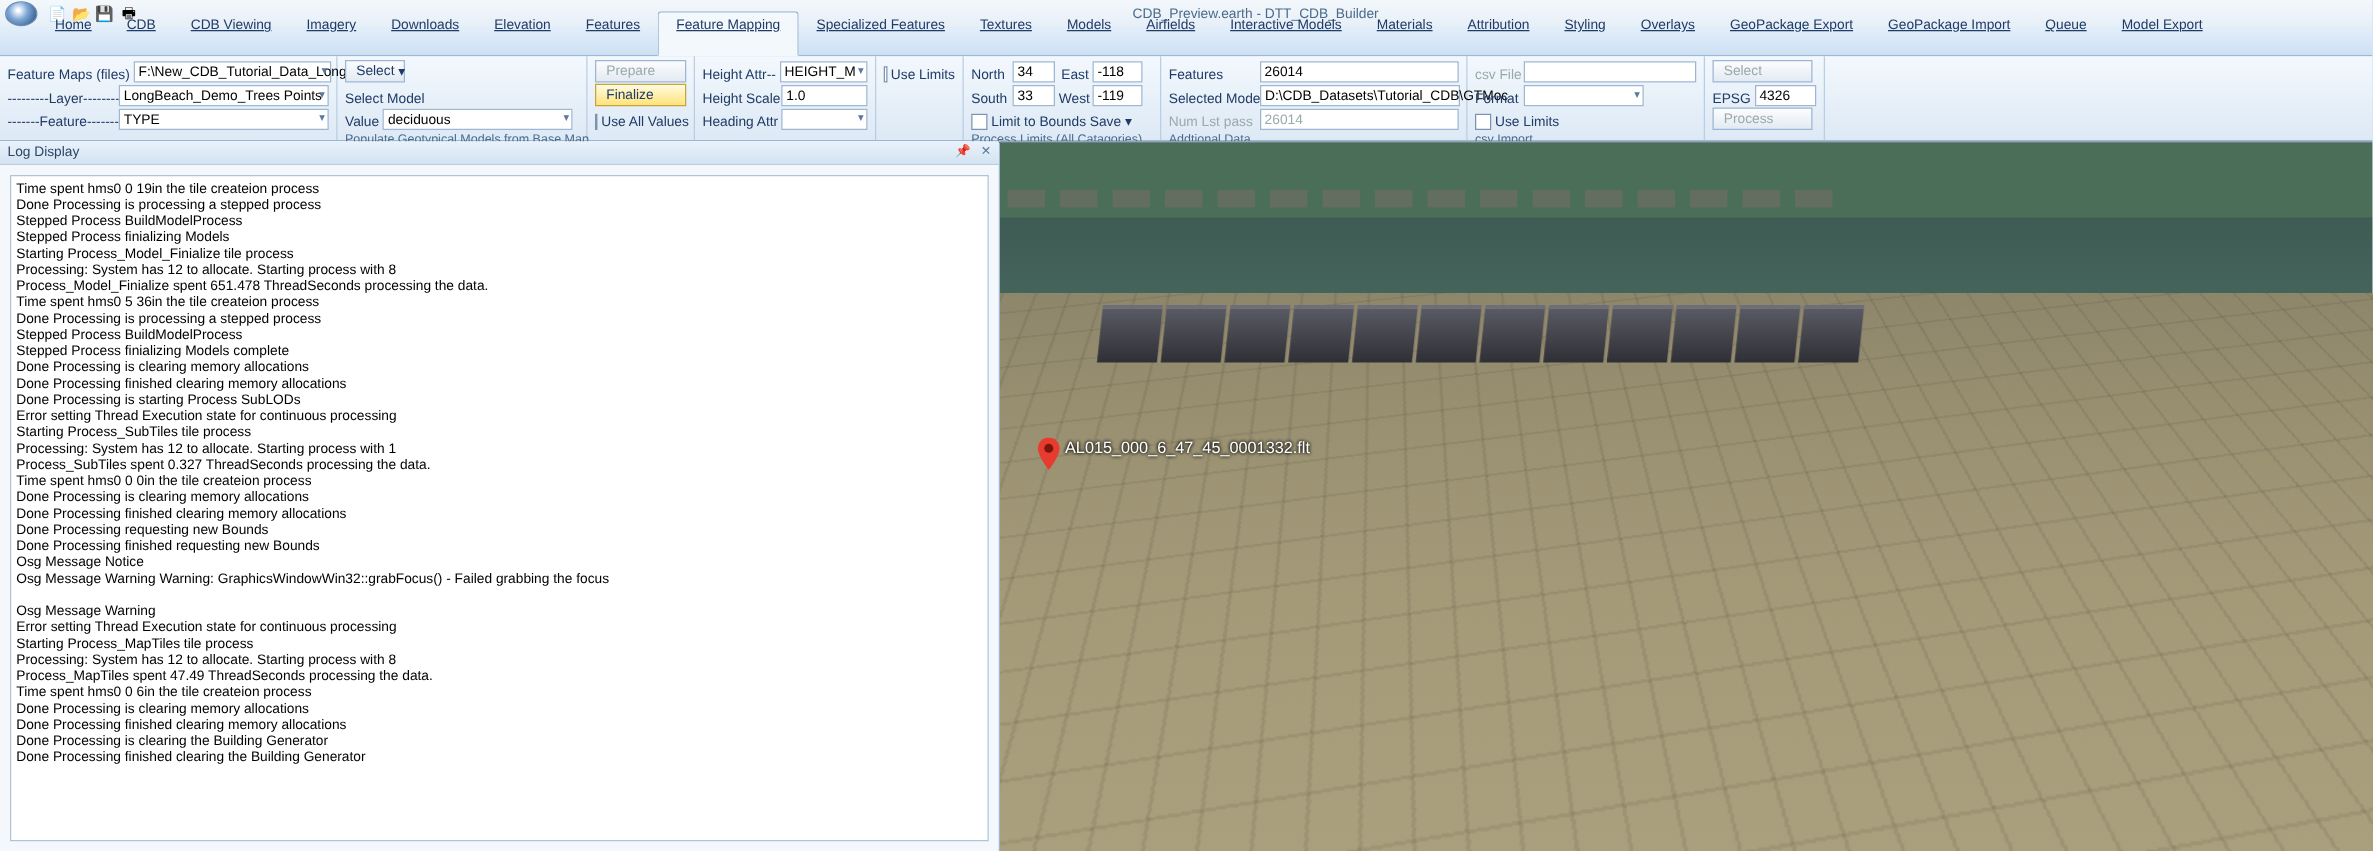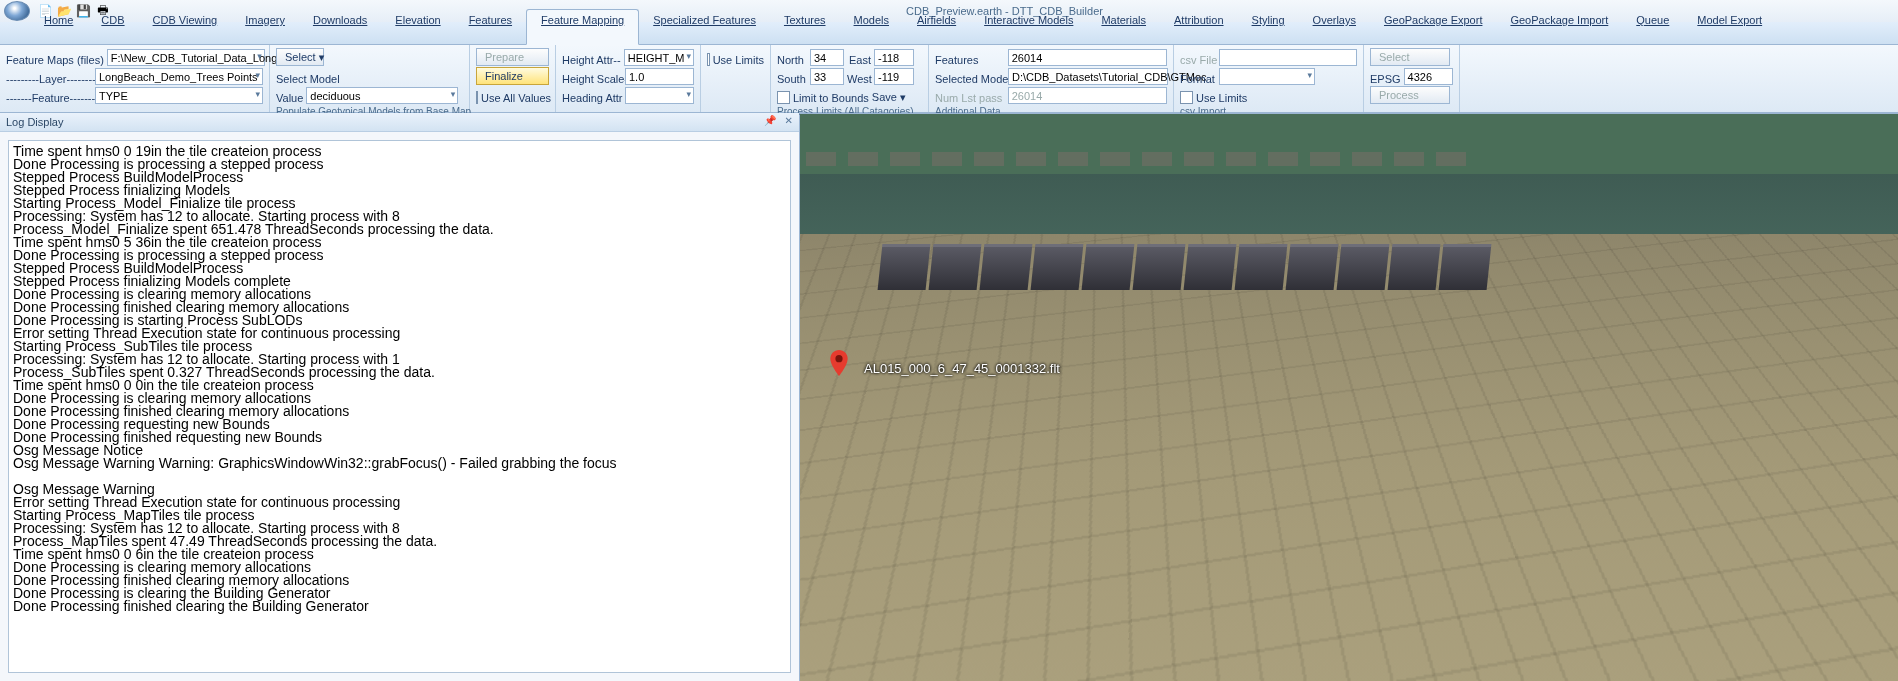--- a/index.html
+++ b/index.html
@@ -29,21 +29,21 @@
 .btn { background:linear-gradient(#fdfdfd,#e2eaf3); border:1px solid #9cb6d3; height:18px; padding:0 8px; display:flex; align-items:center; color:#1f3b66; cursor:pointer;}
 .btn.finalize { background:linear-gradient(#fffbe0,#ffe37a); border-color:#c8a53b; }
 .chk { width:13px; height:13px; border:1px solid #7a93af; background:#fff; display:inline-block; }
 
 
 .content { display:flex; height: calc(681px - 22px - 23px - 68px); }
 .left-pane { width: 800px; display:flex; flex-direction:column; border-right:1px solid #9cb6d3; background:#f4f7fb;}
 .pane-header { height:19px; background:linear-gradient(#eaf2fb,#d3e3f2); display:flex; align-items:center; padding:0 6px; color:#2b4766; border-bottom:1px solid #b9cee3; position:relative;}
 .pane-header .pin { position:absolute; right:22px; top:2px; font-size:10px; color:#5a7a9c;}
 .pane-header .x { position:absolute; right:6px; top:2px; font-size:10px; color:#5a7a9c;}
-.log-area { flex:1; background:#fff; margin:8px; border:1px solid #b0c4d8; overflow:auto; padding:4px; white-space:pre; font-size:14px; line-height:13px;}
+.log-area { flex:1; background:#fff; margin:8px; border:1px solid #b0c4d8; overflow:auto; padding:4px; white-space:pre; font-size:11px; line-height:13px;}
 
 .right-pane { flex:1; display:flex; flex-direction:column; background:#c9dbed;}
 .rtabs { height:20px; display:flex; align-items:flex-end; padding:2px 0 0 10px; background:#c9dbed;}
 .rtab { padding:2px 10px; background:linear-gradient(#f6f9fc,#e1ebf4); border:1px solid #9cb6d3; border-bottom:none; margin-right:1px; border-radius:3px 3px 0 0; color:#1f3b66;}
 .rtab.active { background:linear-gradient(#fff9d8,#ffe98f);}
 .rtab .close { margin-left:6px; color:#8b6b1a;}
 .viewer { flex:1; position:relative; background:#5a5a46; overflow:hidden; border-top:1px solid #9cb6d3;}
 
 
 .sky { position:absolute; inset:0; background:#4a6e58;}
@@ -51,21 +51,21 @@
   repeating-linear-gradient(78deg, rgba(0,0,0,.08) 0 2px, transparent 2px 26px),
   repeating-linear-gradient(-10deg, rgba(0,0,0,.07) 0 2px, transparent 2px 34px),
   linear-gradient(180deg,#8e866b 0%, #a49a78 45%, #b2a783 100%);
   transform: perspective(900px) rotateX(52deg); transform-origin: top center;}
 .water { position:absolute; left:0; right:0; top:60px; height:120px; background:linear-gradient(#3e5a53,#4a6b61); opacity:.92;}
 .bldgrow { position:absolute; left:80px; top:130px; right:40px; height:52px; }
 .bldgrow span { display:inline-block; width:48px; height:46px; margin-right:3px; background:linear-gradient(#5a5a64,#2f2f36); border-top:3px solid #6e6e78; transform:skewX(-6deg);}
 .farblds { position:absolute; left:0; right:0; top:30px; height:30px;}
 .farblds span { display:inline-block; width:30px; height:14px; margin:8px 6px 0; background:#6e6e64; opacity:.7;}
 
-.marker { position:absolute; left:30px; top:236px; display:flex; align-items:flex-end; gap:16px;}
+.marker { position:absolute; left:30px; top:236px; display:flex; align-items:flex-start; gap:4px;}
 .pin-ico { width:18px; height:26px; }
 .marker-label { color:#fff; text-shadow:0 0 3px #000, 0 0 3px #000; font-size:13px; }
 
 svg { display:block; }
 </style>
 </head>
 <body>
 
 <div class="titlebar">
   <div class="orb"></div>

